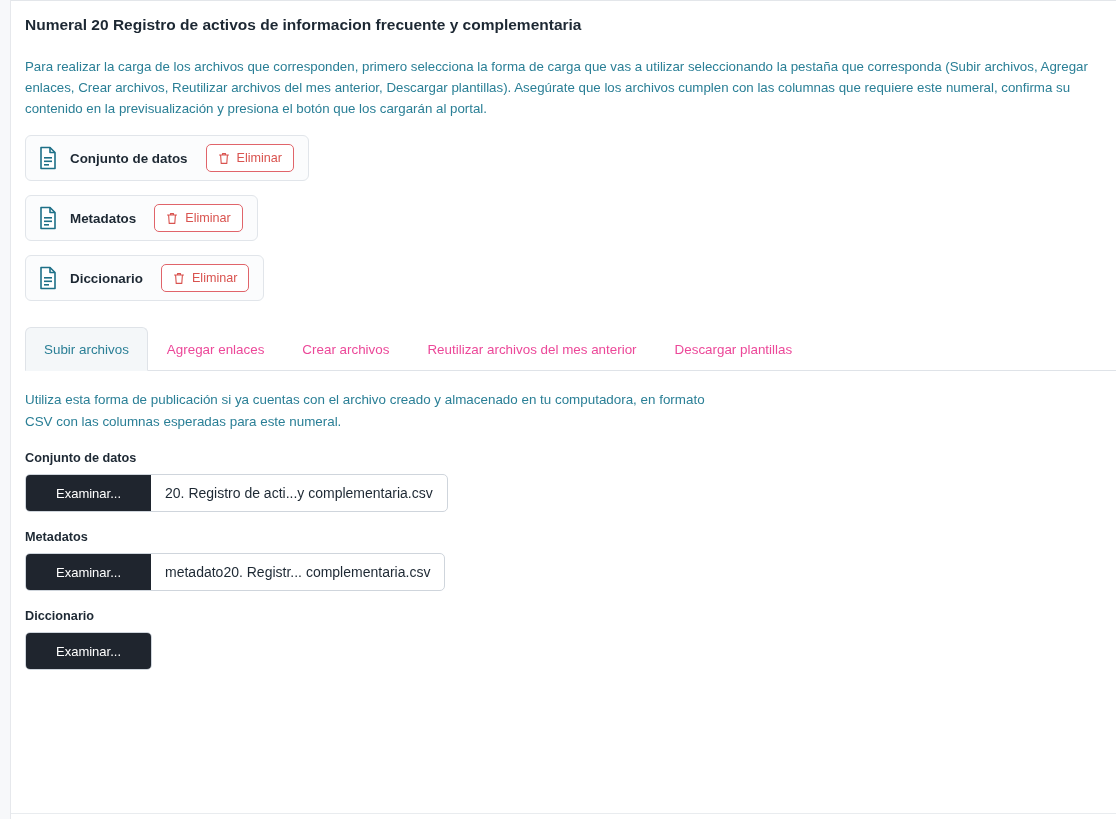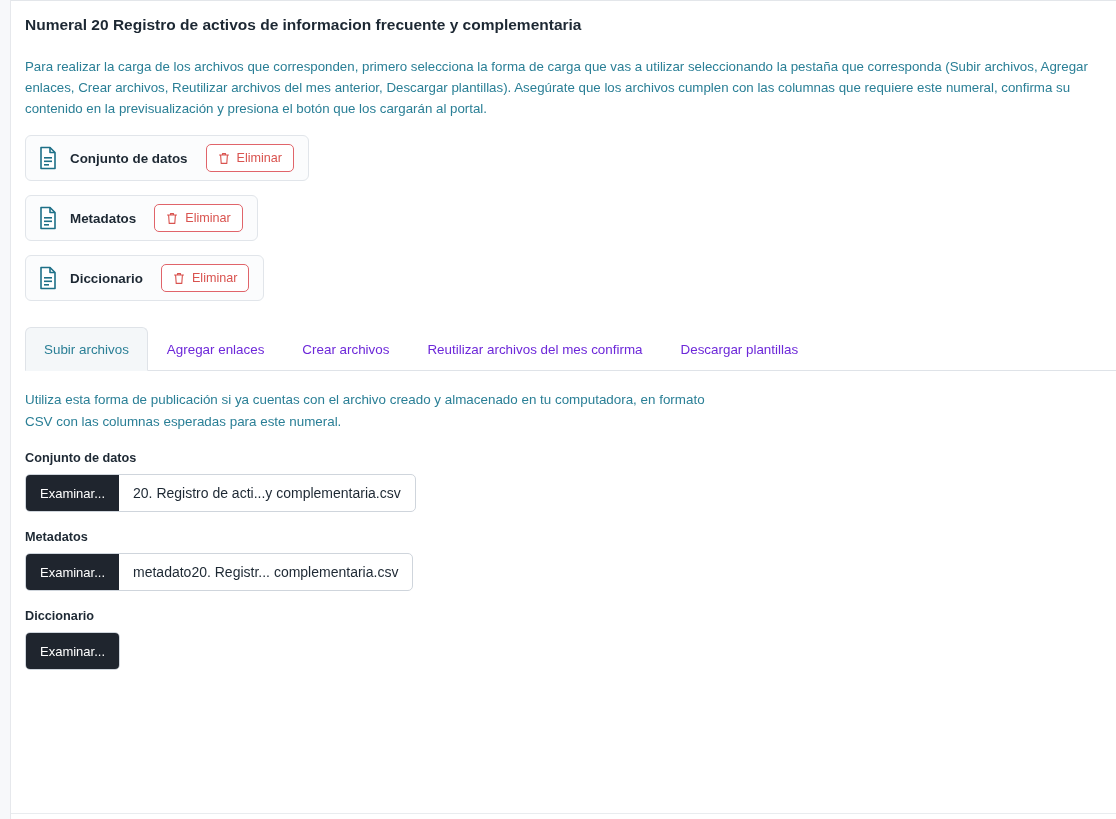--- a/index.html
+++ b/index.html
@@ -113,21 +113,21 @@
 
   .tabs {
     display: flex;
     align-items: flex-end;
     margin: 12px 0 0 14px;
     border-bottom: 1px solid #dfe3e8;
     padding-right: 4px;
   }
   .tab {
     font-size: 13.4px;
-    color: #6d28d9;
+    color: #ec4899;
     padding: 14px 18px 13px 18px;
     cursor: pointer;
     border: 1px solid transparent;
     border-bottom: none;
     background: transparent;
     white-space: nowrap;
   }
   .tab.active {
     color: #2a7f96;
     background: #f4f7f9;
@@ -160,21 +160,21 @@
     overflow: hidden;
     background: #ffffff;
     height: 36px;
   }
   .browse-btn {
     background: #1f252e;
     color: #ffffff;
     font-size: 13px;
     display: flex;
     align-items: center;
-    padding: 0 14px;
+    padding: 0 30px;
     cursor: pointer;
     white-space: nowrap;
   }
   .file-name {
     display: flex;
     align-items: center;
     padding: 0 14px;
     font-size: 14px;
     color: #1d2833;
     white-space: nowrap;
@@ -273,21 +273,21 @@
           </span>
         </div>
       </div>
 
     </div>
 
     <div class="tabs">
       <div class="tab active">Subir archivos</div>
       <div class="tab">Agregar enlaces</div>
       <div class="tab">Crear archivos</div>
-      <div class="tab">Reutilizar archivos del mes confirma</div>
+      <div class="tab">Reutilizar archivos del mes anterior</div>
       <div class="tab">Descargar plantillas</div>
     </div>
 
     <div class="tab-desc">Utiliza esta forma de publicación si ya cuentas con el archivo creado y almacenado en tu computadora, en formato CSV con las columnas esperadas para este numeral.</div>
 
     <div class="field-block">
 
       <div class="field-label">Conjunto de datos</div>
       <div class="file-input">
         <span class="browse-btn">Examinar...</span>

